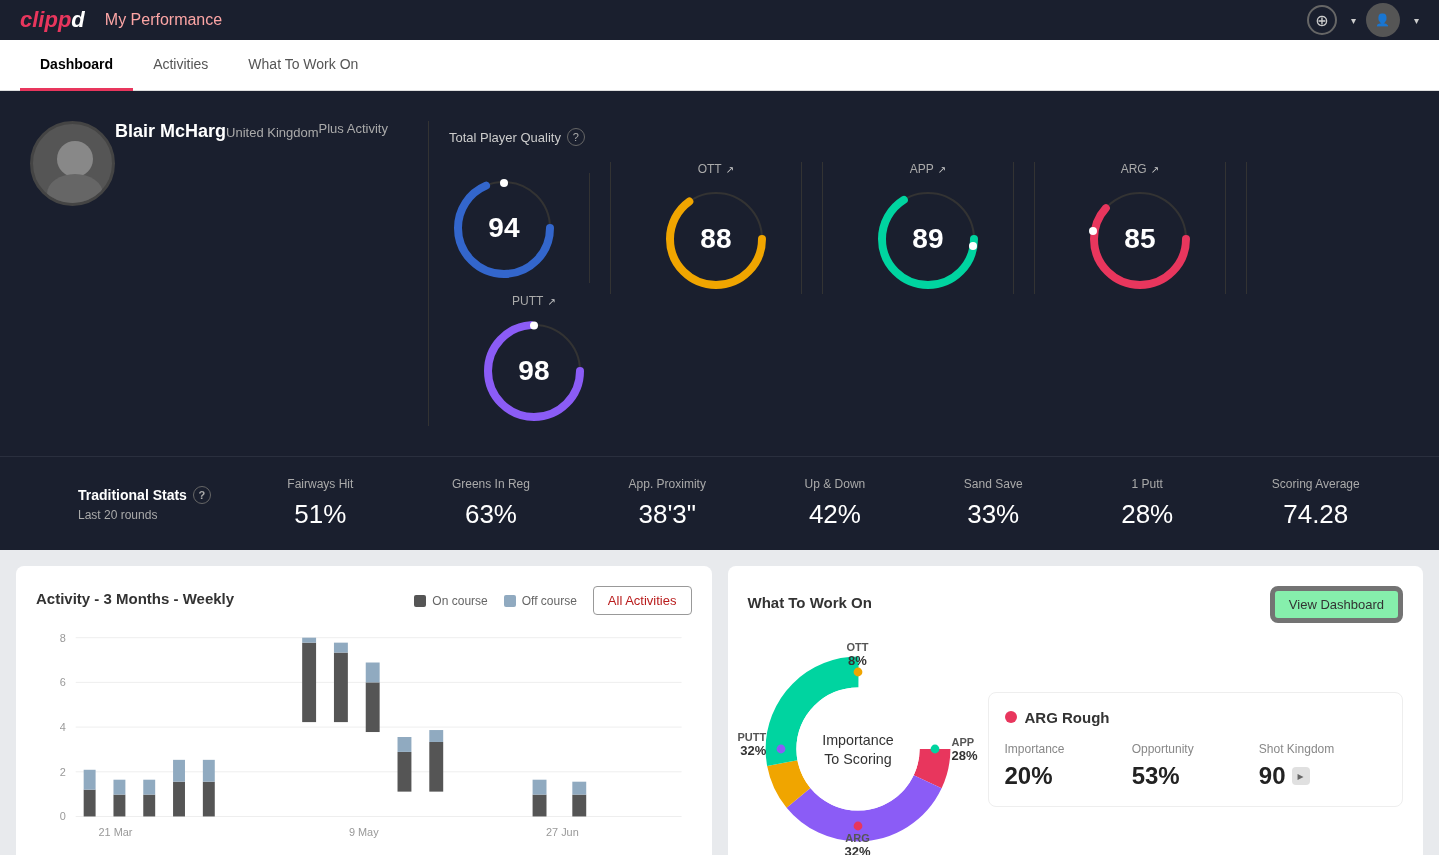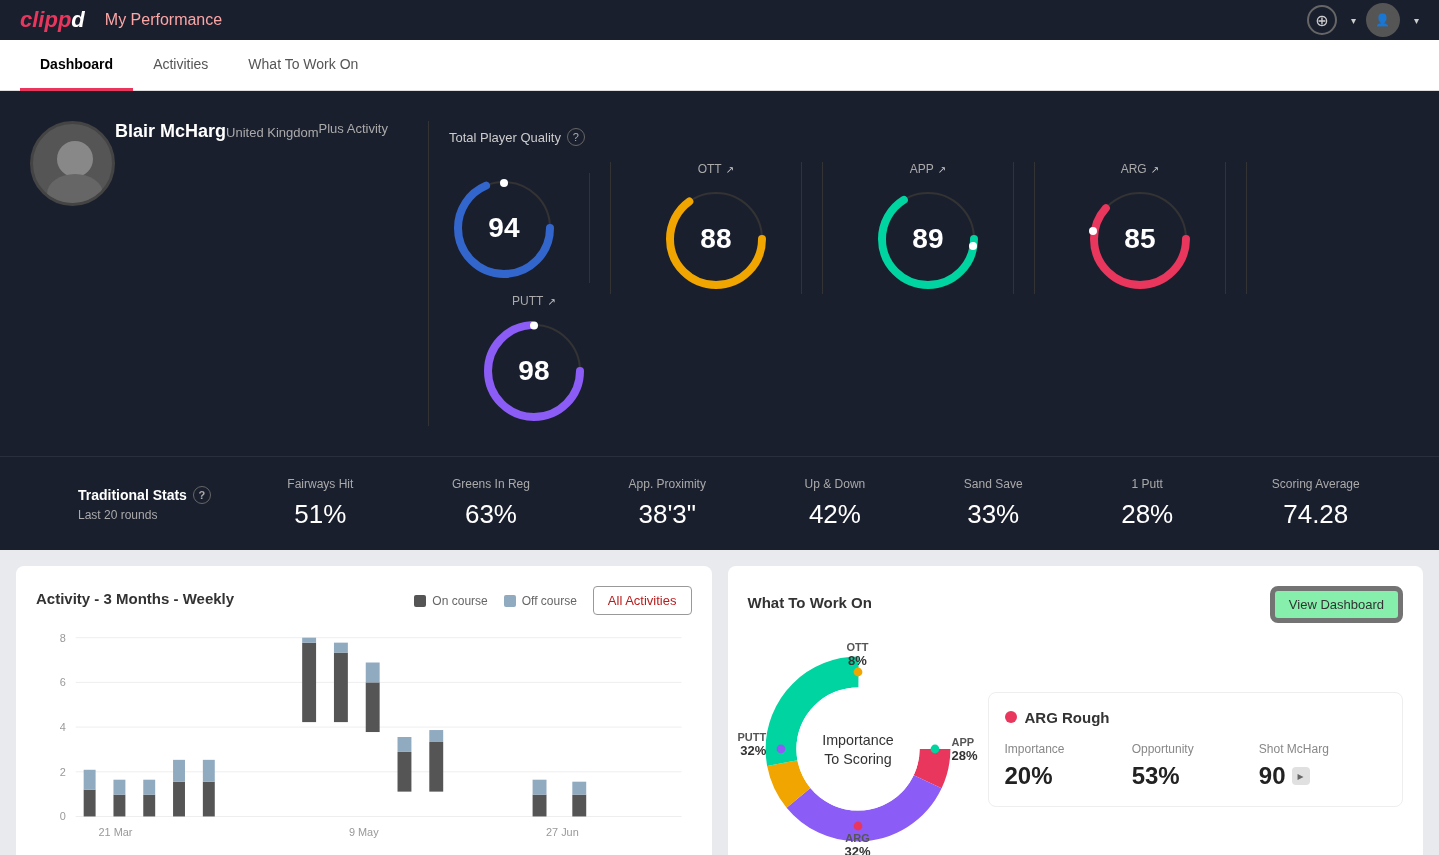--- a/index.html
+++ b/index.html
@@ -412,21 +412,21 @@
           <div class="card-metrics">
             <div class="metric">
               <div class="metric-name">Importance</div>
               <div class="metric-value">20%</div>
             </div>
             <div class="metric">
               <div class="metric-name">Opportunity</div>
               <div class="metric-value">53%</div>
             </div>
             <div class="metric">
-              <div class="metric-name">Shot McHarg</div>
+              <div class="metric-name">Shot Kingdom</div>
               <div class="metric-value">
                 90
                 <span class="metric-badge">▸</span>
               </div>
             </div>
           </div>
         </div>
       </div>
     </div>
   </div>

